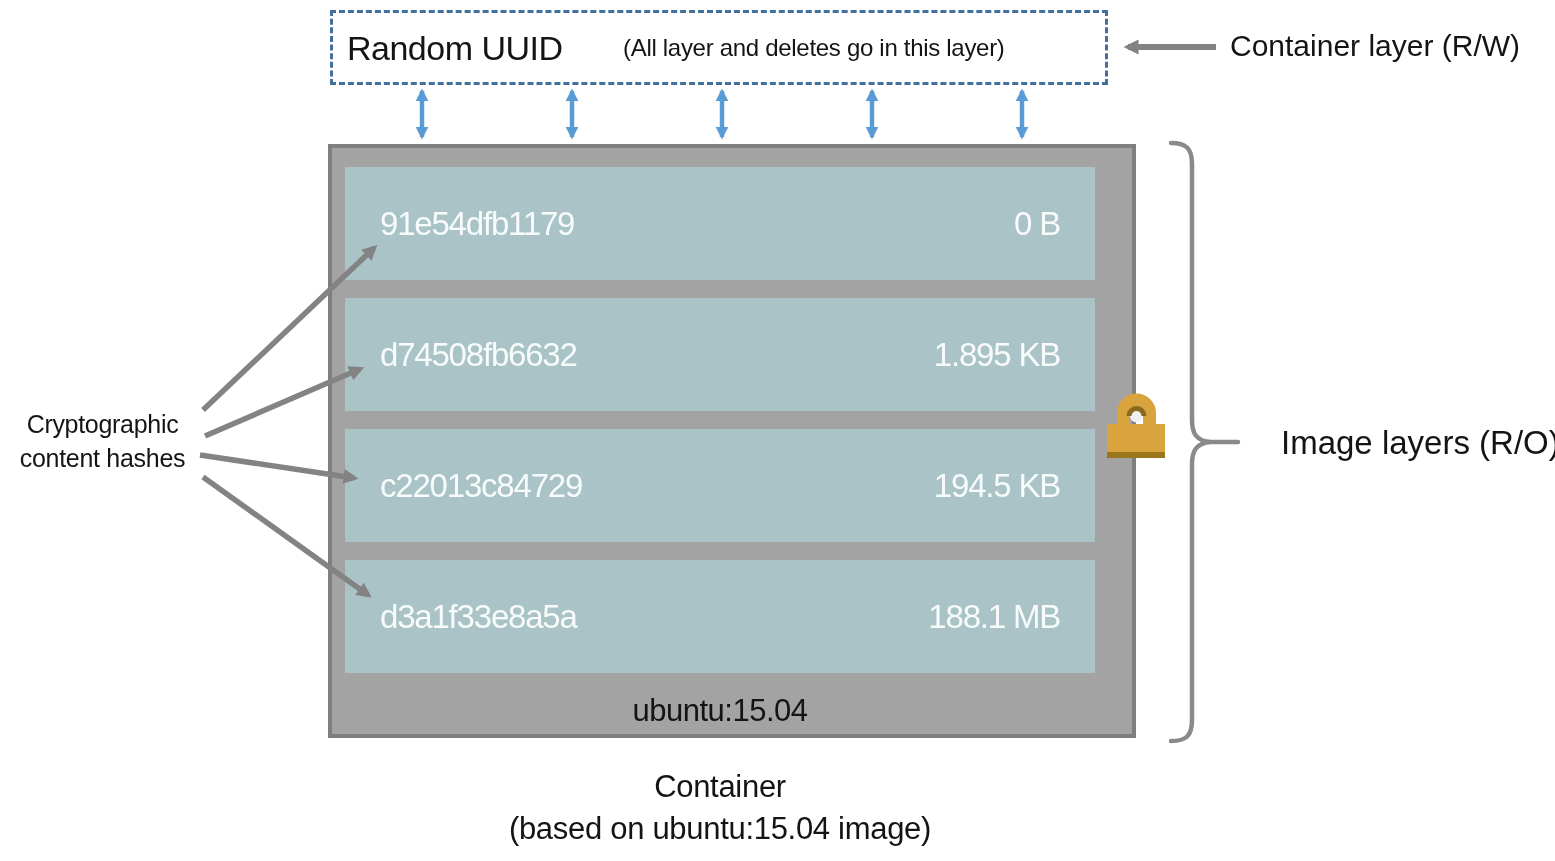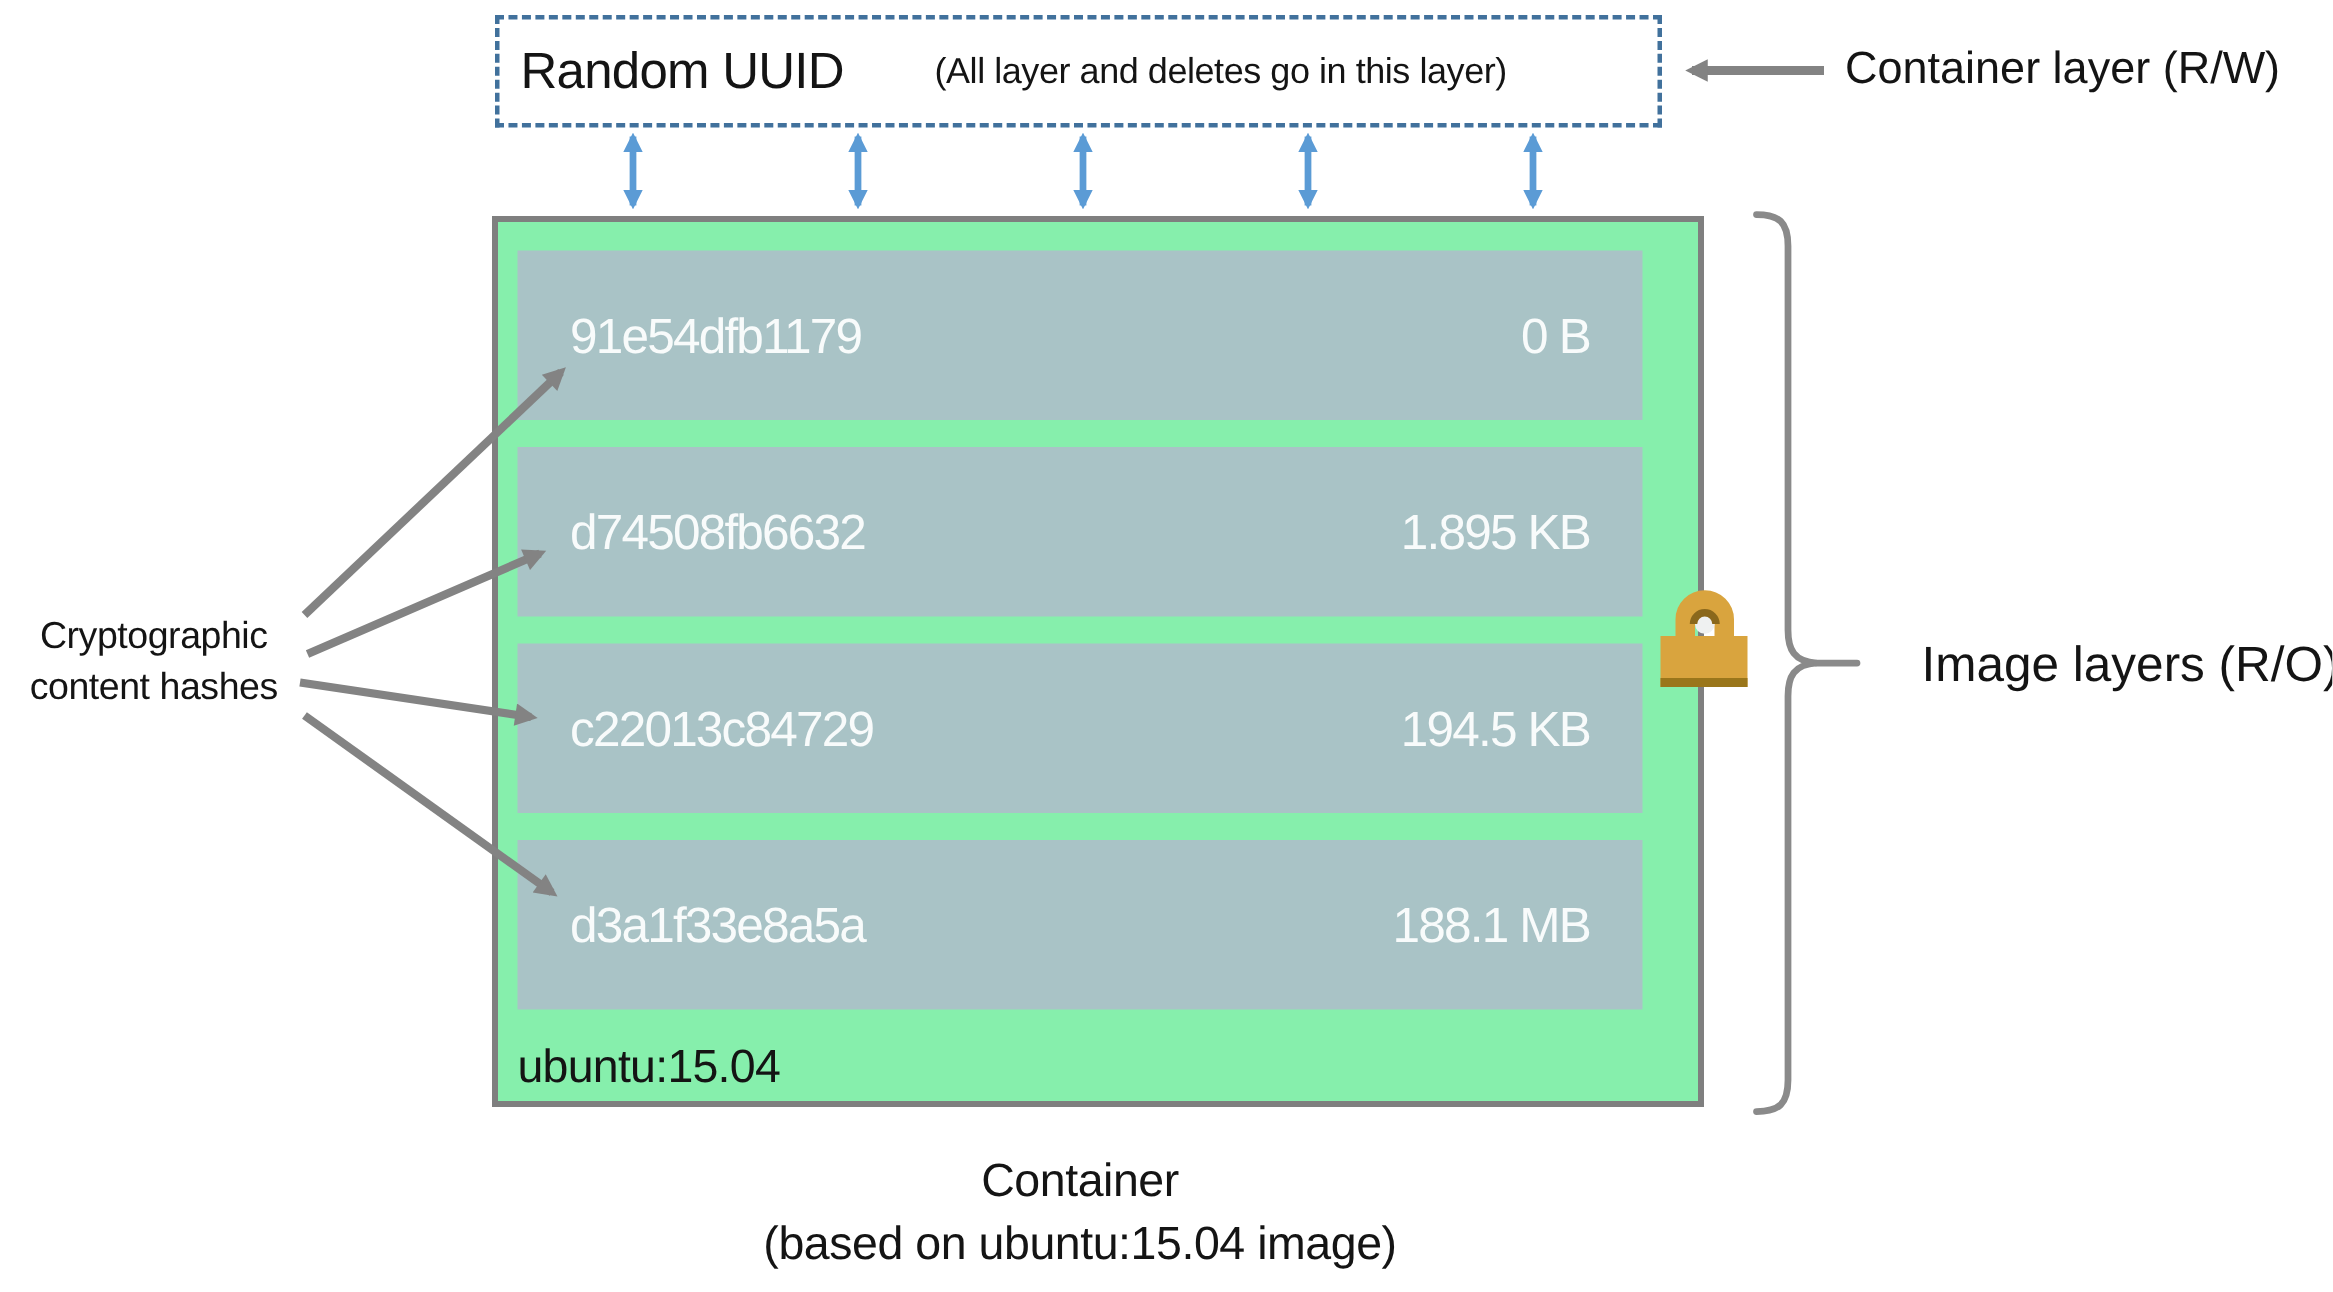--- a/index.html
+++ b/index.html
@@ -25,32 +25,32 @@
     position:absolute;left:290px;top:50%;transform:translateY(-50%);
     font-size:24px;letter-spacing:-0.3px;white-space:nowrap;
   }
   .container-layer-label{
     position:absolute;left:1230px;top:29px;
     font-size:30px;white-space:nowrap;
   }
   
   .container-box{
     position:absolute;left:328px;top:144px;width:808px;height:594px;
-    background:#86efac;border:4px solid #7F7F7F;box-sizing:border-box;
+    background:#a3a3a3;border:4px solid #7F7F7F;box-sizing:border-box;
     padding-top:19px;
   }
   .layer{
     width:750px;height:113px;margin:0 0 18px 13px;
     background:#A9C3C6;
     display:flex;justify-content:space-between;align-items:center;
     padding:0 35px;box-sizing:border-box;
     color:#F8FBFB;font-size:33px;letter-spacing:-1.2px;white-space:nowrap;
   }
   .image-name{
-    width:750px;margin-left:13px;
+    width:750px;margin-left:13px;text-align:center;
     font-size:31px;color:#141414;line-height:40px;margin-top:2px;
     letter-spacing:-0.5px;
   }
   
   .crypto-label{
     position:absolute;left:5px;top:407px;width:195px;
     text-align:center;font-size:25px;line-height:34px;letter-spacing:-0.3px;
   }
   
   .image-layers-label{

